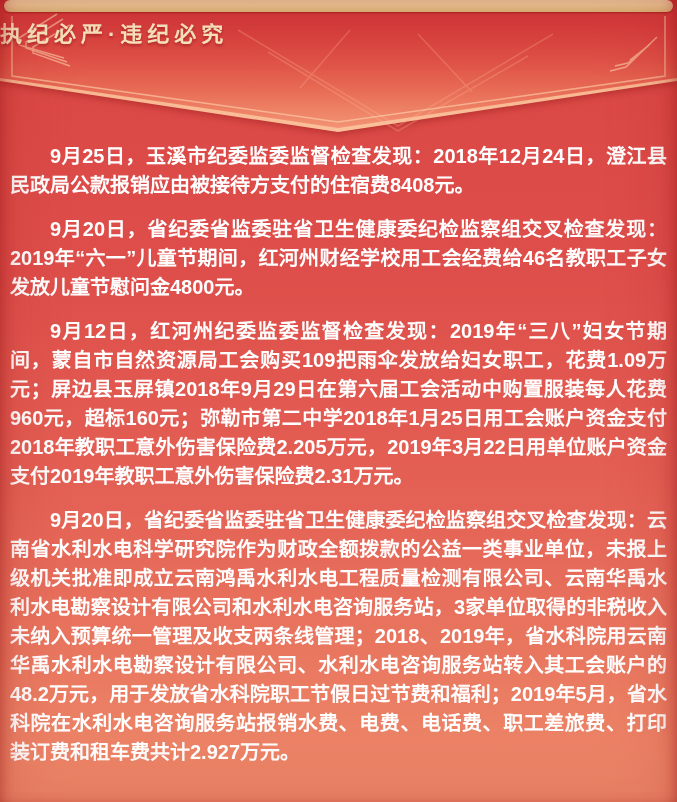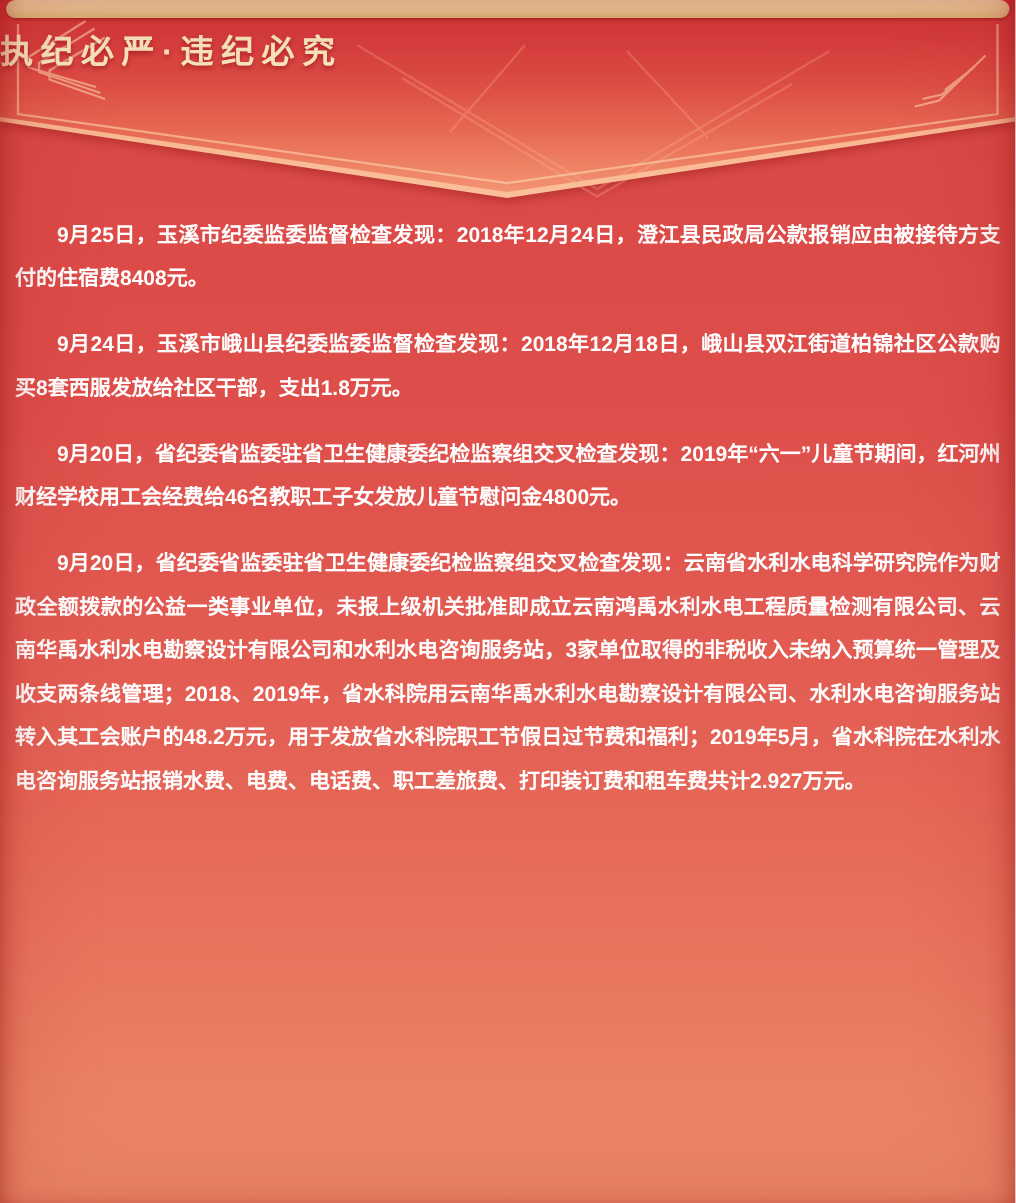--- a/index.html
+++ b/index.html
@@ -68,21 +68,21 @@
   }
 
   
   .content {
     position: absolute;
     top: 142px; left: 10px; right: 10px;
     z-index: 1;
   }
   .content p {
     margin: 0 0 15px 0;
-    font-size: 14px;
+    font-size: 20px;
     line-height: 29px;
     font-weight: bold;
     color: #ffffff;
     text-indent: 2em;
     text-align: justify;
   }
 </style>
 </head>
 <body>
 
@@ -113,18 +113,18 @@
         <polyline points="643,50 630,60"></polyline>
       </g>
     </svg>
 
     <div class="top-bar"></div>
     <h1 class="title">执纪必严·违纪必究</h1>
   </div>
 
   <div class="content">
     <p>9月25日，玉溪市纪委监委监督检查发现：2018年12月24日，澄江县民政局公款报销应由被接待方支付的住宿费8408元。</p>
-    <p>9月24日，玉溪市峨山县纪委监委监督检查发现：2018年12月18日，峨山县双江街道柏锦社区公款购买8套西服发放给社区干部，支出1.8万元。</p>
     <p>9月20日，省纪委省监委驻省卫生健康委纪检监察组交叉检查发现：2019年“六一”儿童节期间，红河州财经学校用工会经费给46名教职工子女发放儿童节慰问金4800元。</p>
+    <p>9月12日，红河州纪委监委监督检查发现：2019年“三八”妇女节期间，蒙自市自然资源局工会购买109把雨伞发放给妇女职工，花费1.09万元；屏边县玉屏镇2018年9月29日在第六届工会活动中购置服装每人花费960元，超标160元；弥勒市第二中学2018年1月25日用工会账户资金支付2018年教职工意外伤害保险费2.205万元，2019年3月22日用单位账户资金支付2019年教职工意外伤害保险费2.31万元。</p>
     <p>9月20日，省纪委省监委驻省卫生健康委纪检监察组交叉检查发现：云南省水利水电科学研究院作为财政全额拨款的公益一类事业单位，未报上级机关批准即成立云南鸿禹水利水电工程质量检测有限公司、云南华禹水利水电勘察设计有限公司和水利水电咨询服务站，3家单位取得的非税收入未纳入预算统一管理及收支两条线管理；2018、2019年，省水科院用云南华禹水利水电勘察设计有限公司、水利水电咨询服务站转入其工会账户的48.2万元，用于发放省水科院职工节假日过节费和福利；2019年5月，省水科院在水利水电咨询服务站报销水费、电费、电话费、职工差旅费、打印装订费和租车费共计2.927万元。</p>
   </div>
 
 </div>
 
 </body></html>

